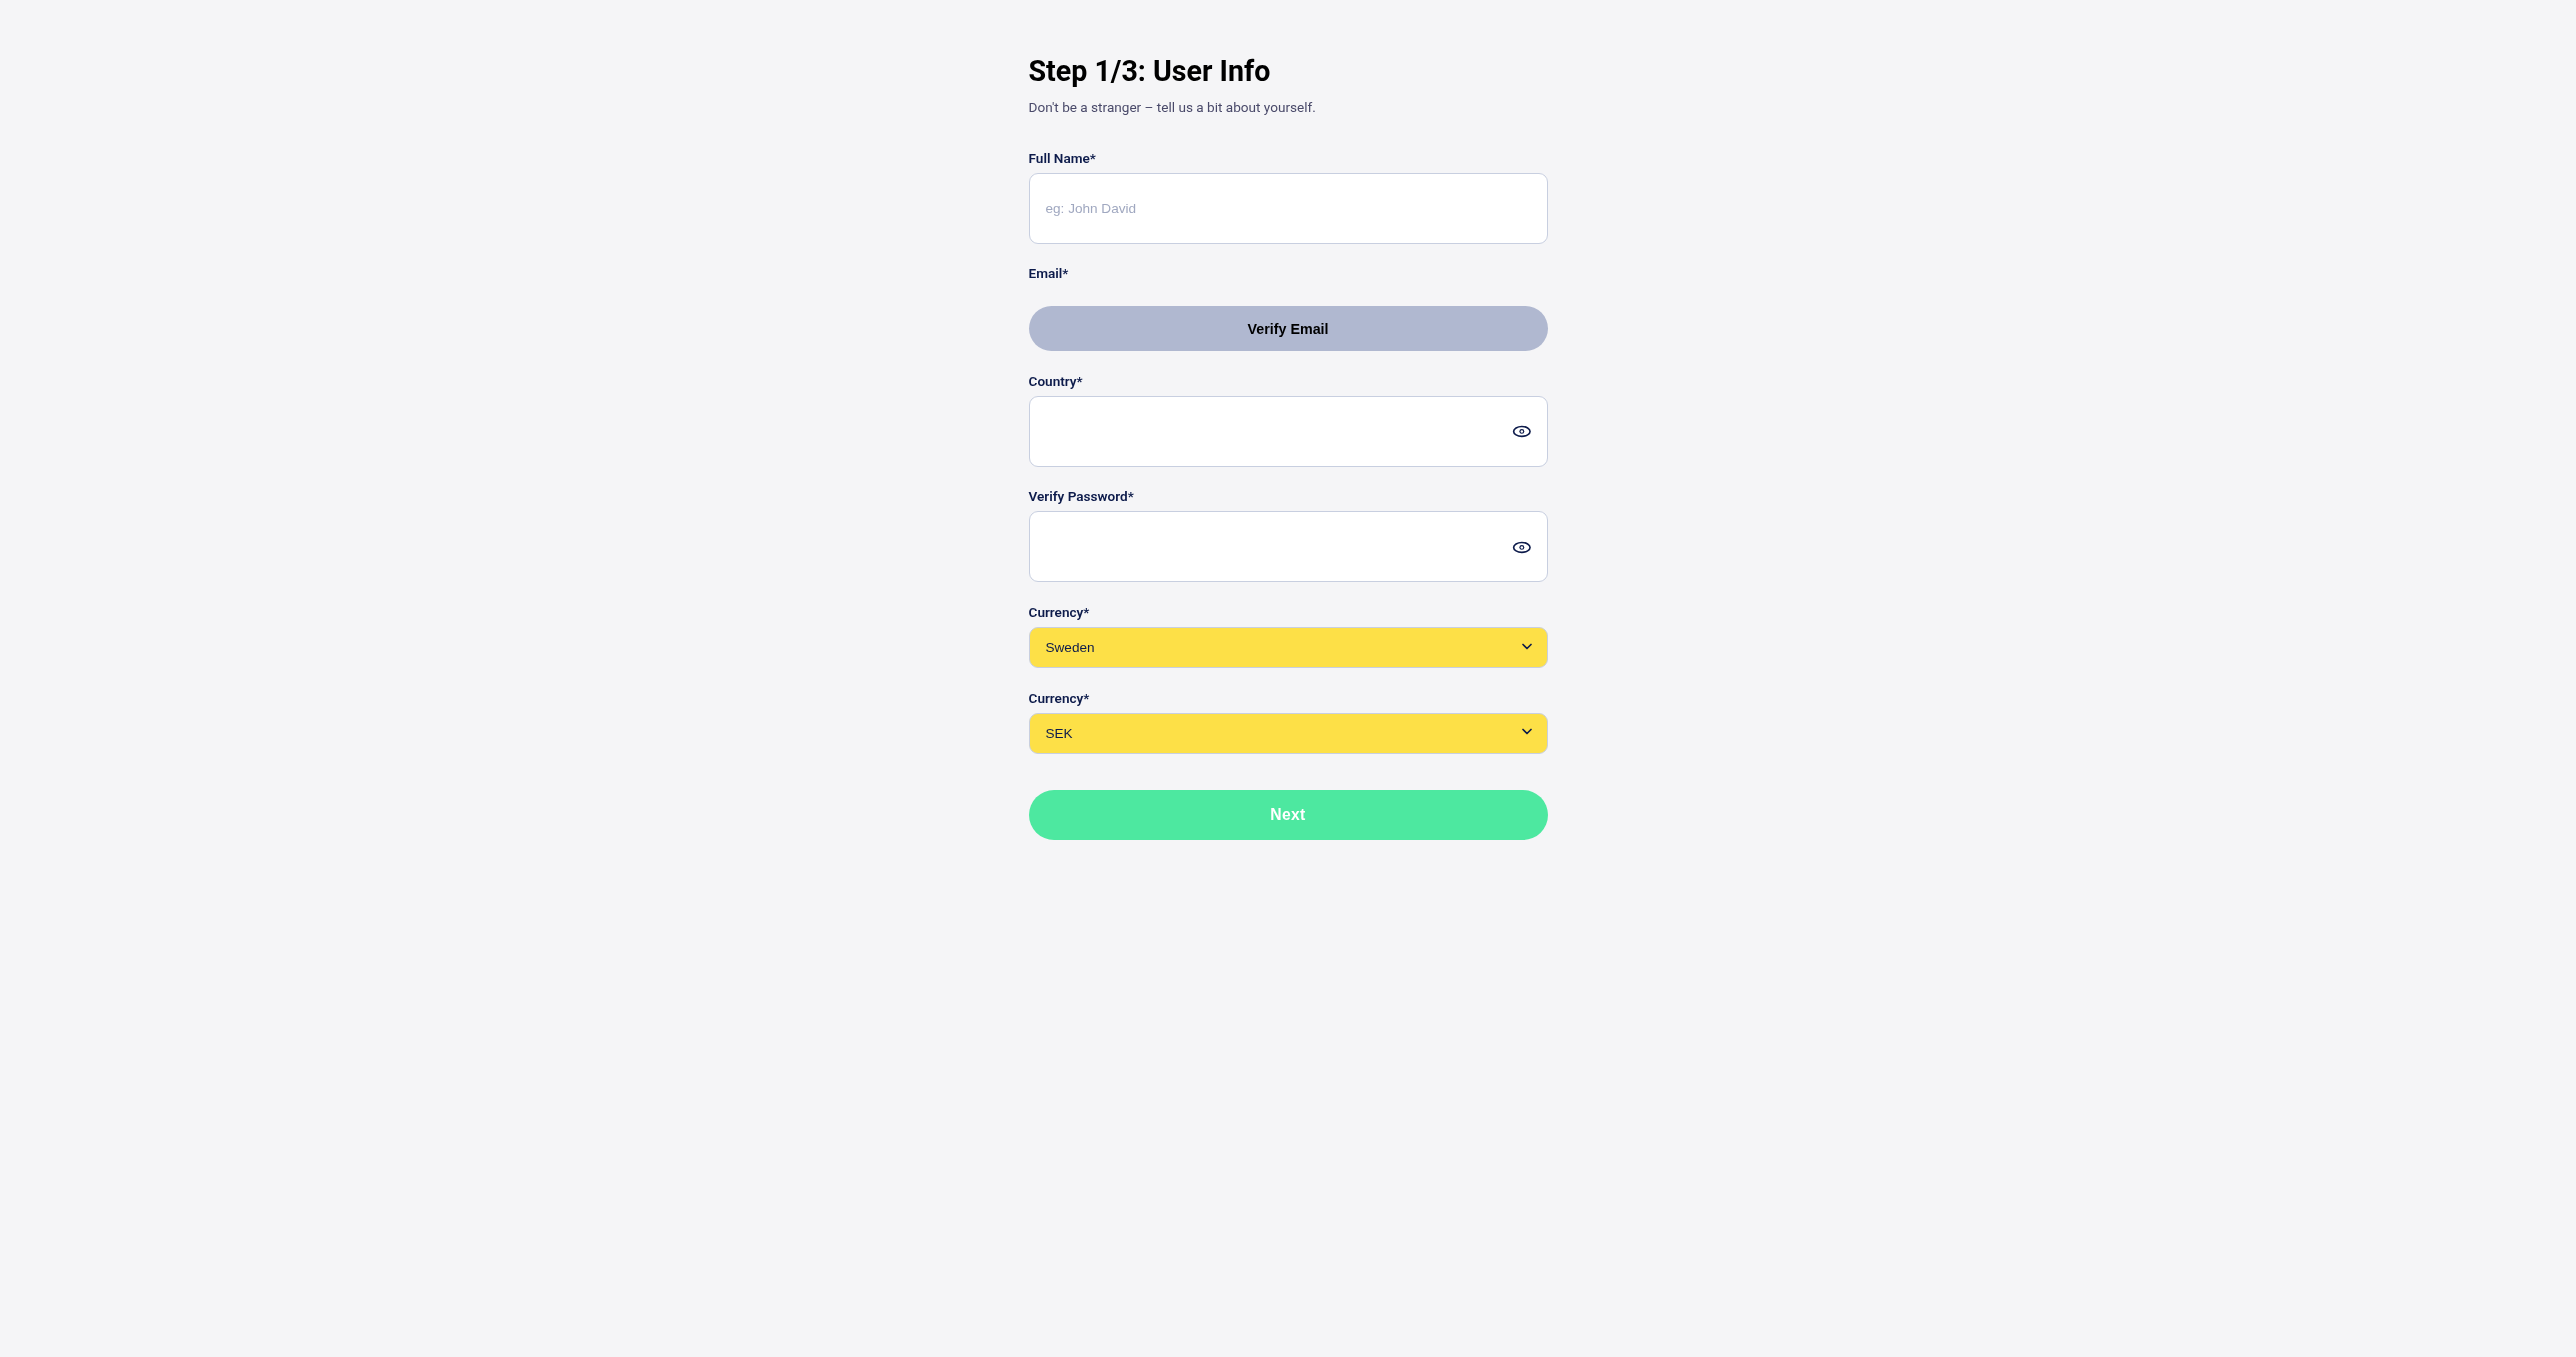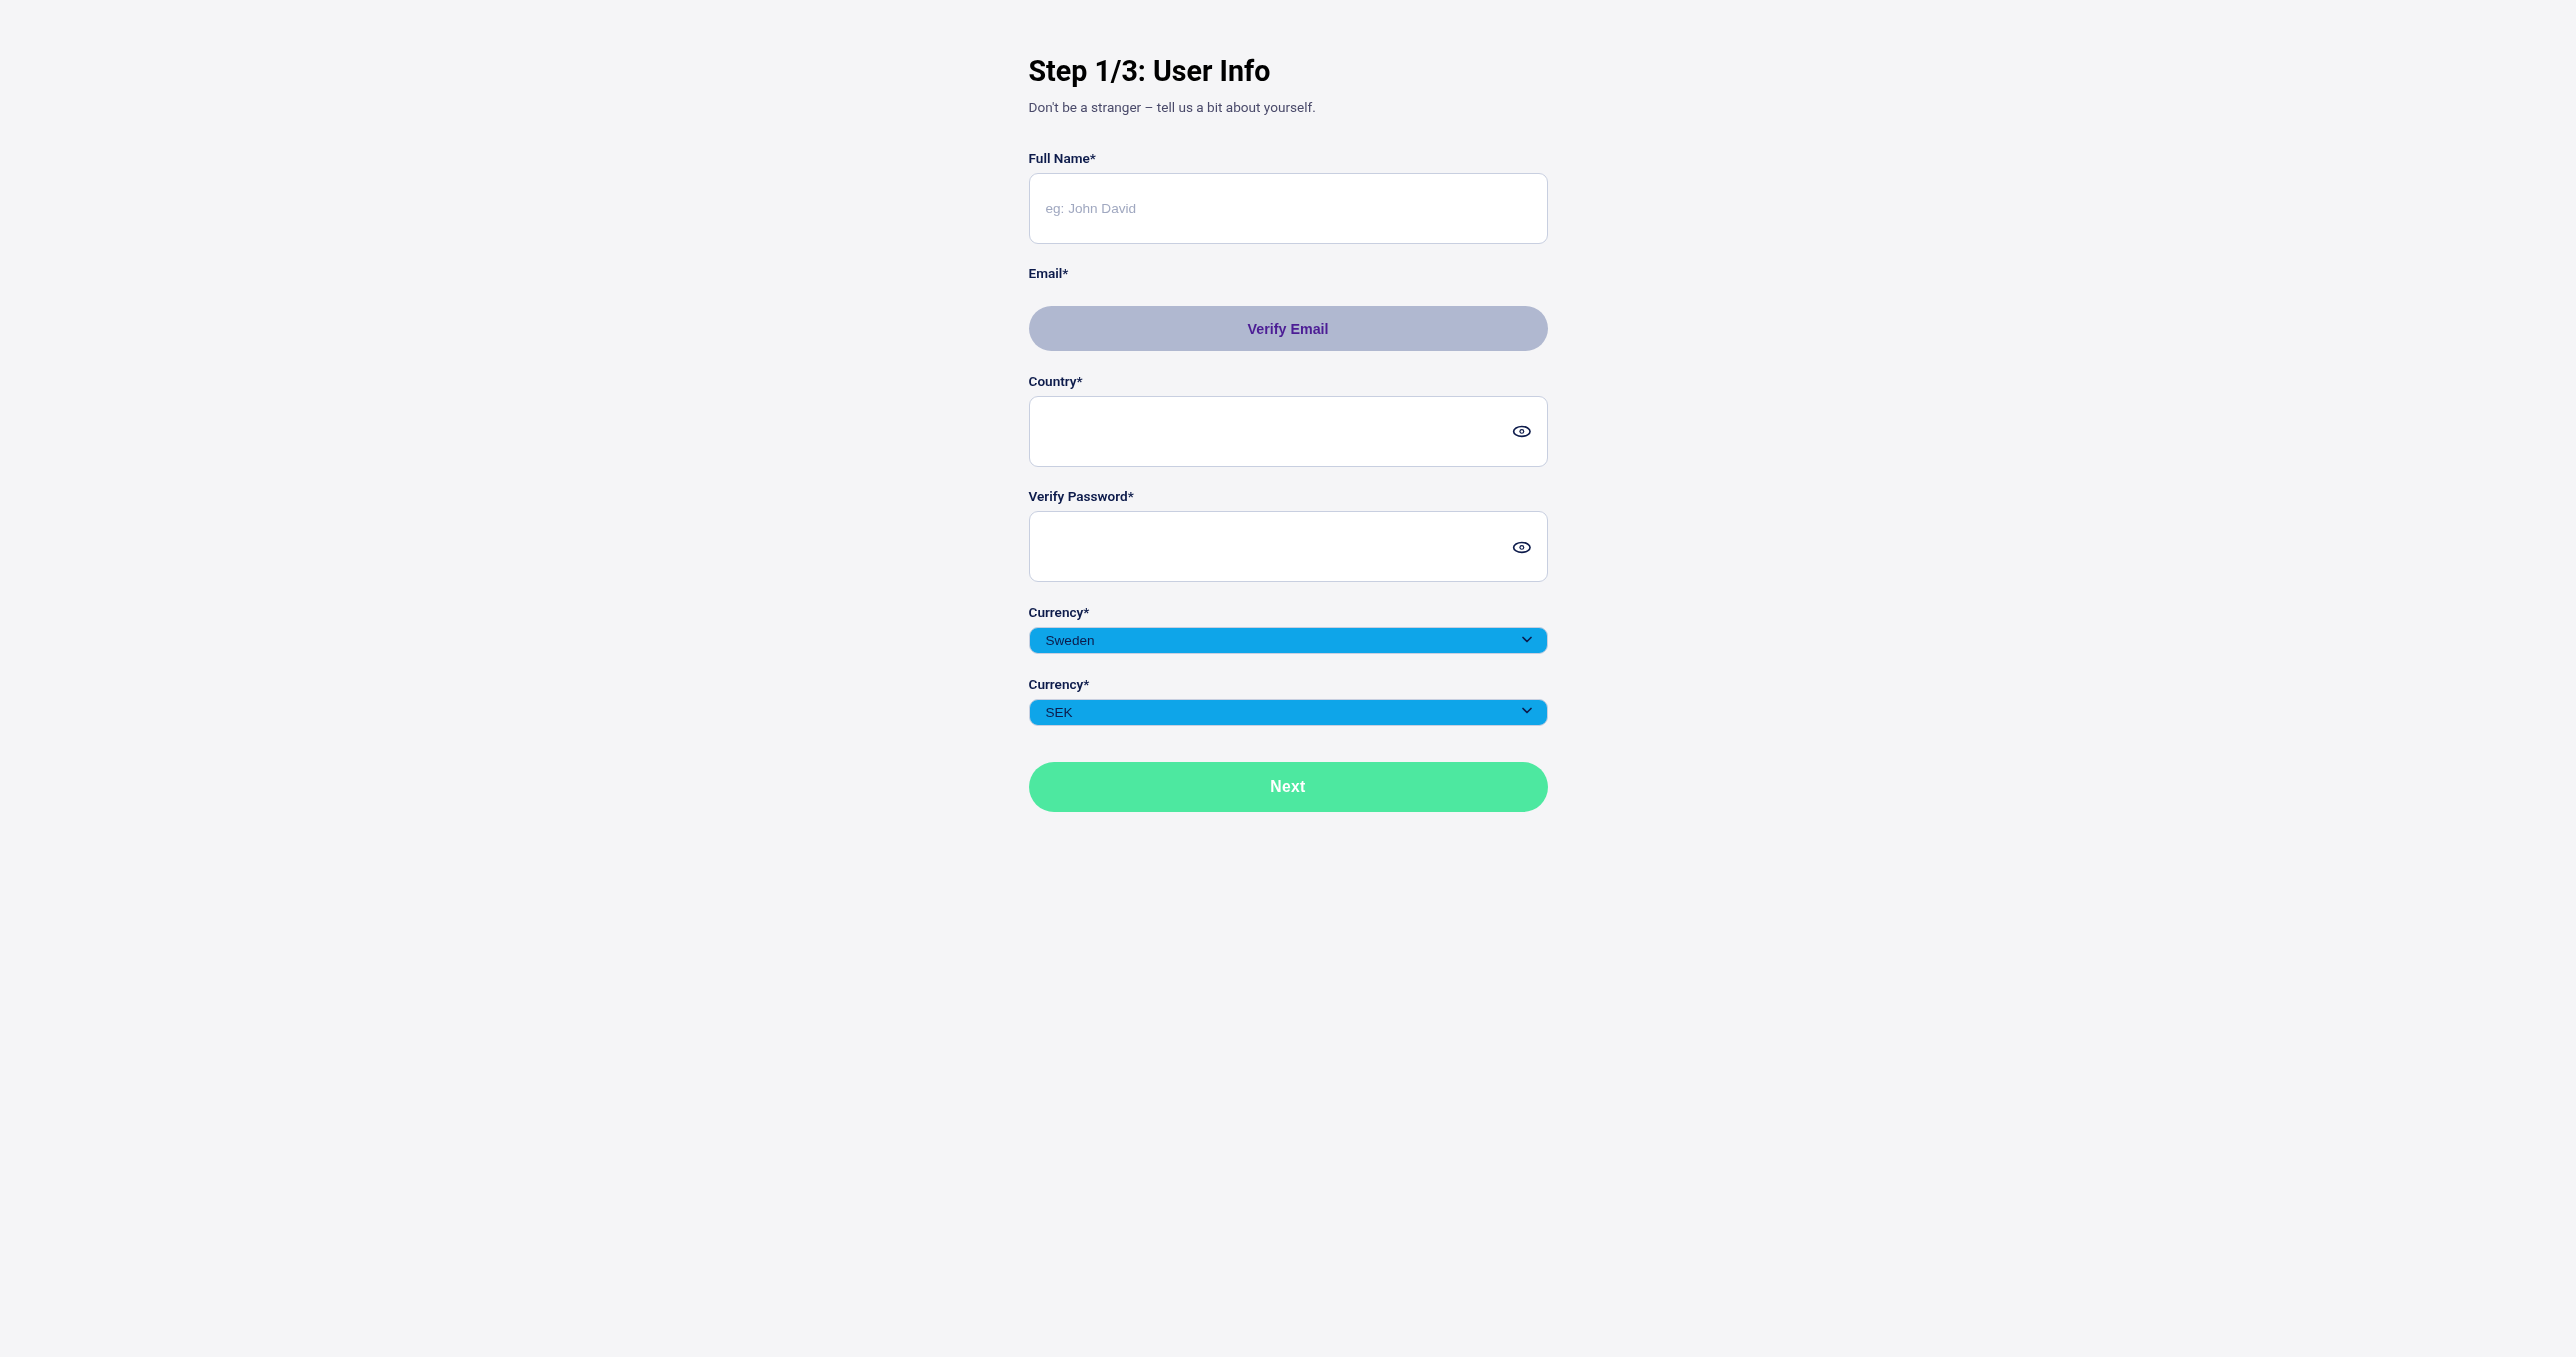--- a/index.html
+++ b/index.html
@@ -92,42 +92,42 @@
 
     .eye-icon svg {
       width: 19.7px;
       height: 19.7px;
     }
 
     .verify-btn {
       width: 100%;
       padding: 14.3px;
       background: #b0b8d0;
-      color: #4c1d95;
+      color: #000000;
       border: none;
       border-radius: 27px;
       font-size: 1rem;
       font-weight: 600;
       cursor: pointer;
       margin-top: 3.6px;
       transition: background 0.2s;
     }
 
     .select-wrapper {
       position: relative;
     }
 
     .field-select {
       width: 100%;
-      padding: 5px 16px;
+      padding: 12px 16px;
       border: 1.8px solid #c8cfe0;
       border-radius: 9px;
       font-size: 0.95rem;
       color: #0d1b4b;
-      background: #0ea5e9;
+      background: #fde047;
       appearance: none;
       -webkit-appearance: none;
       outline: none;
       cursor: pointer;
     }
 
     .select-chevron {
       position: absolute;
       right: 12.5px;
       top: 50%;

